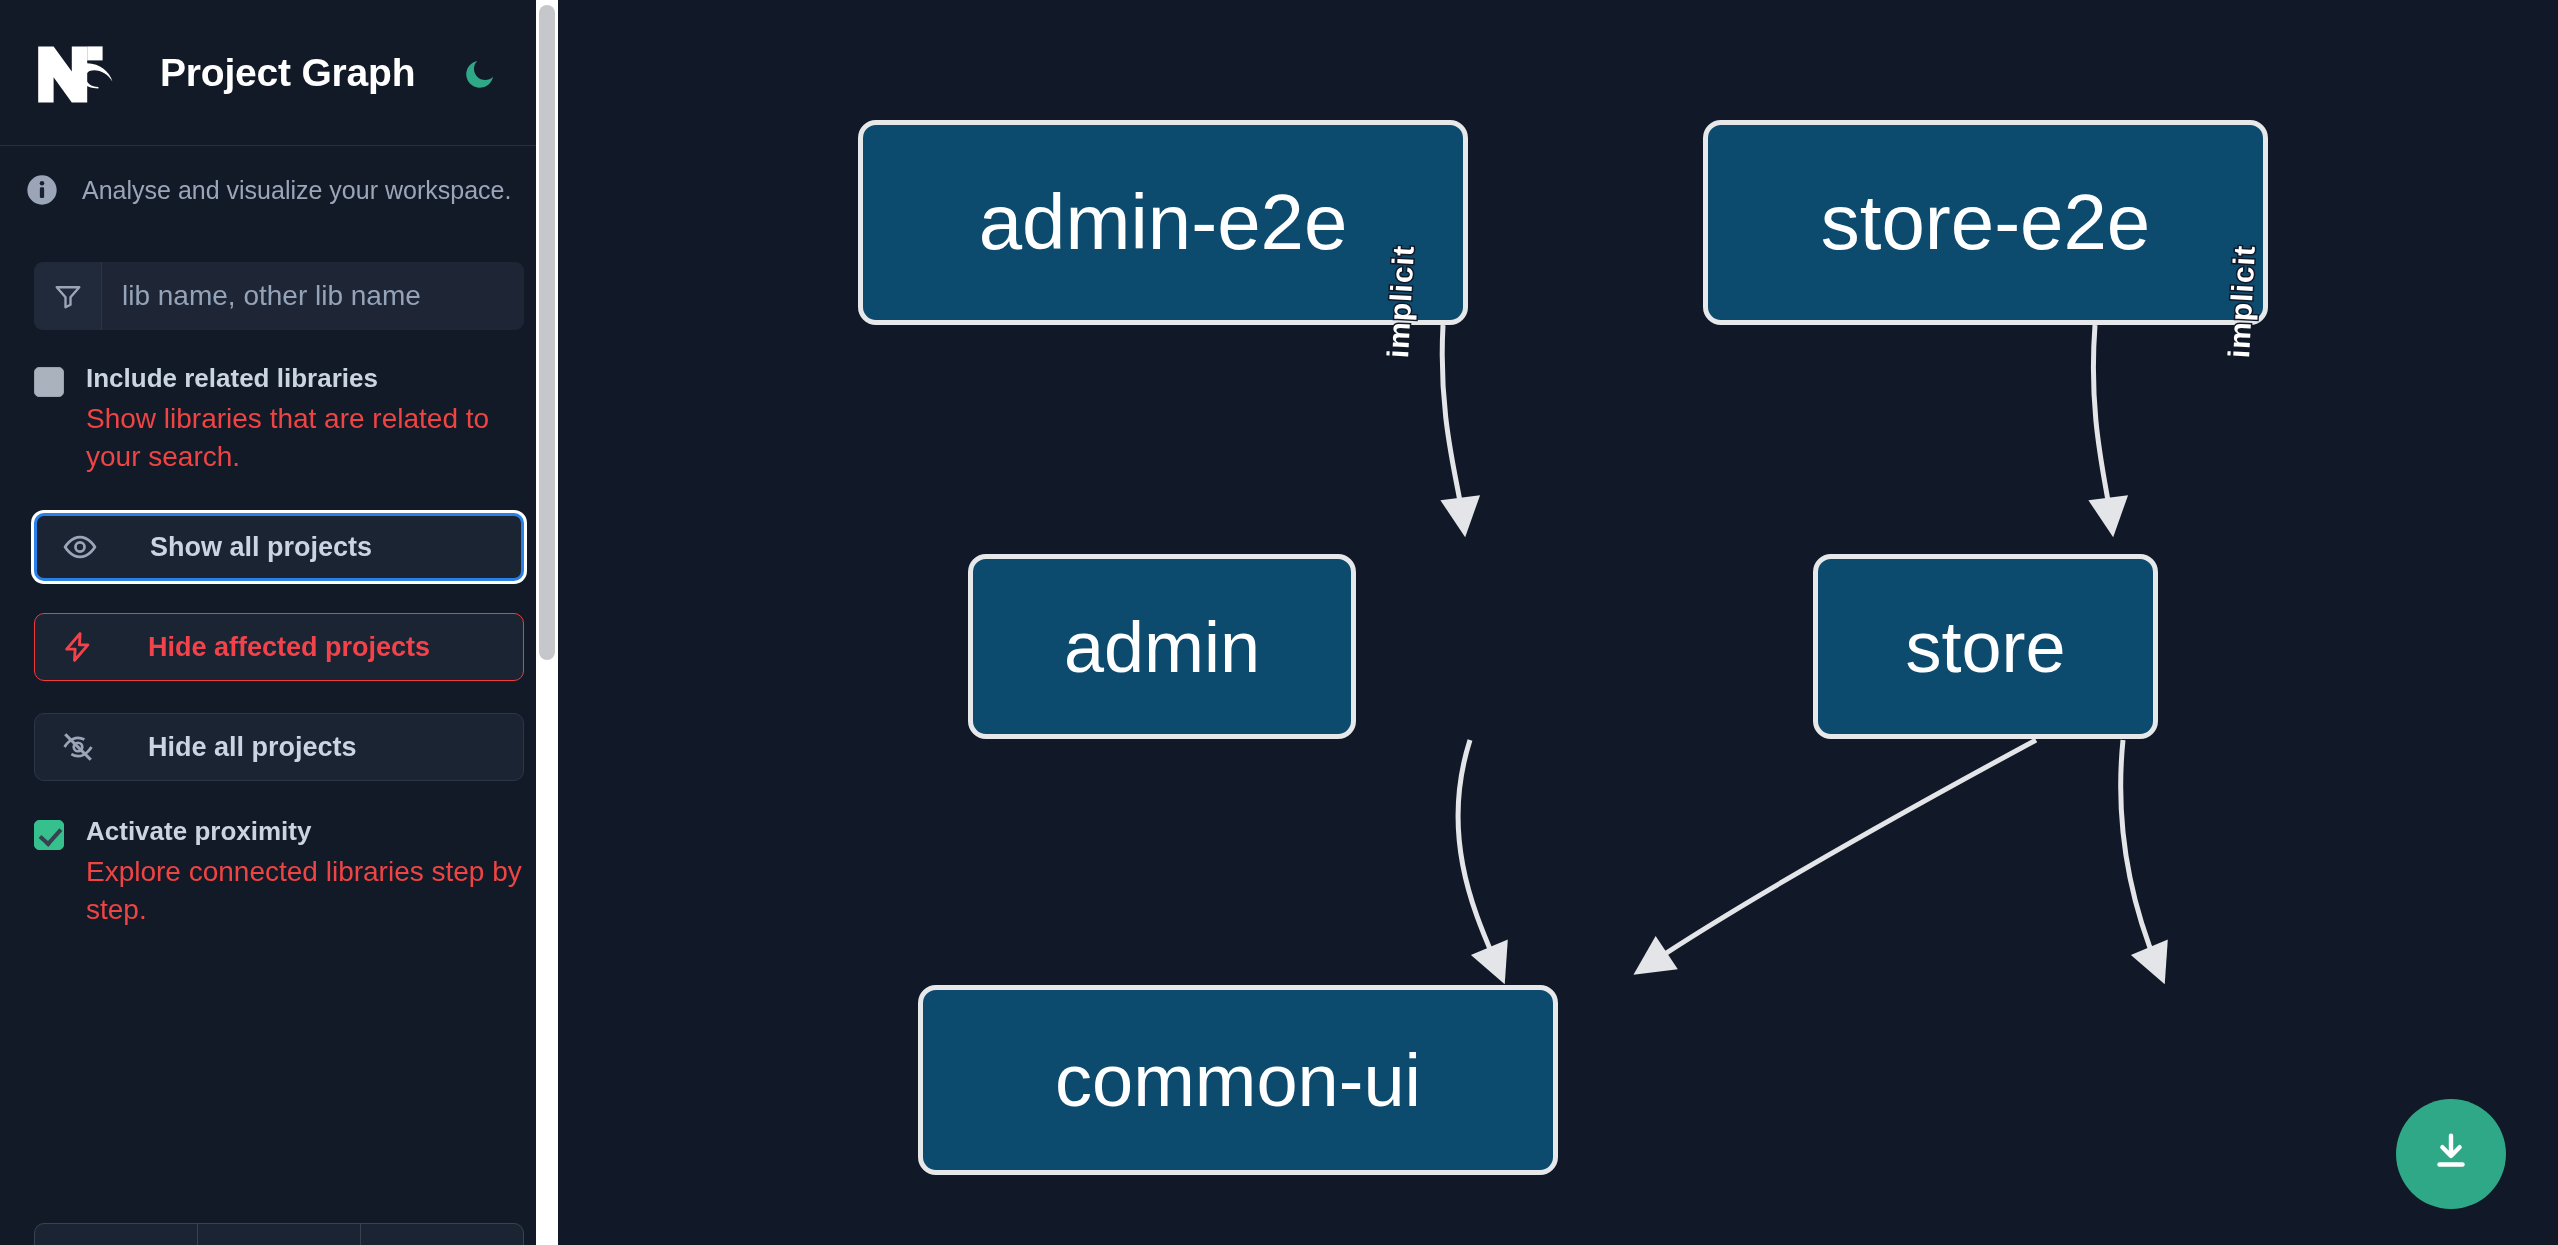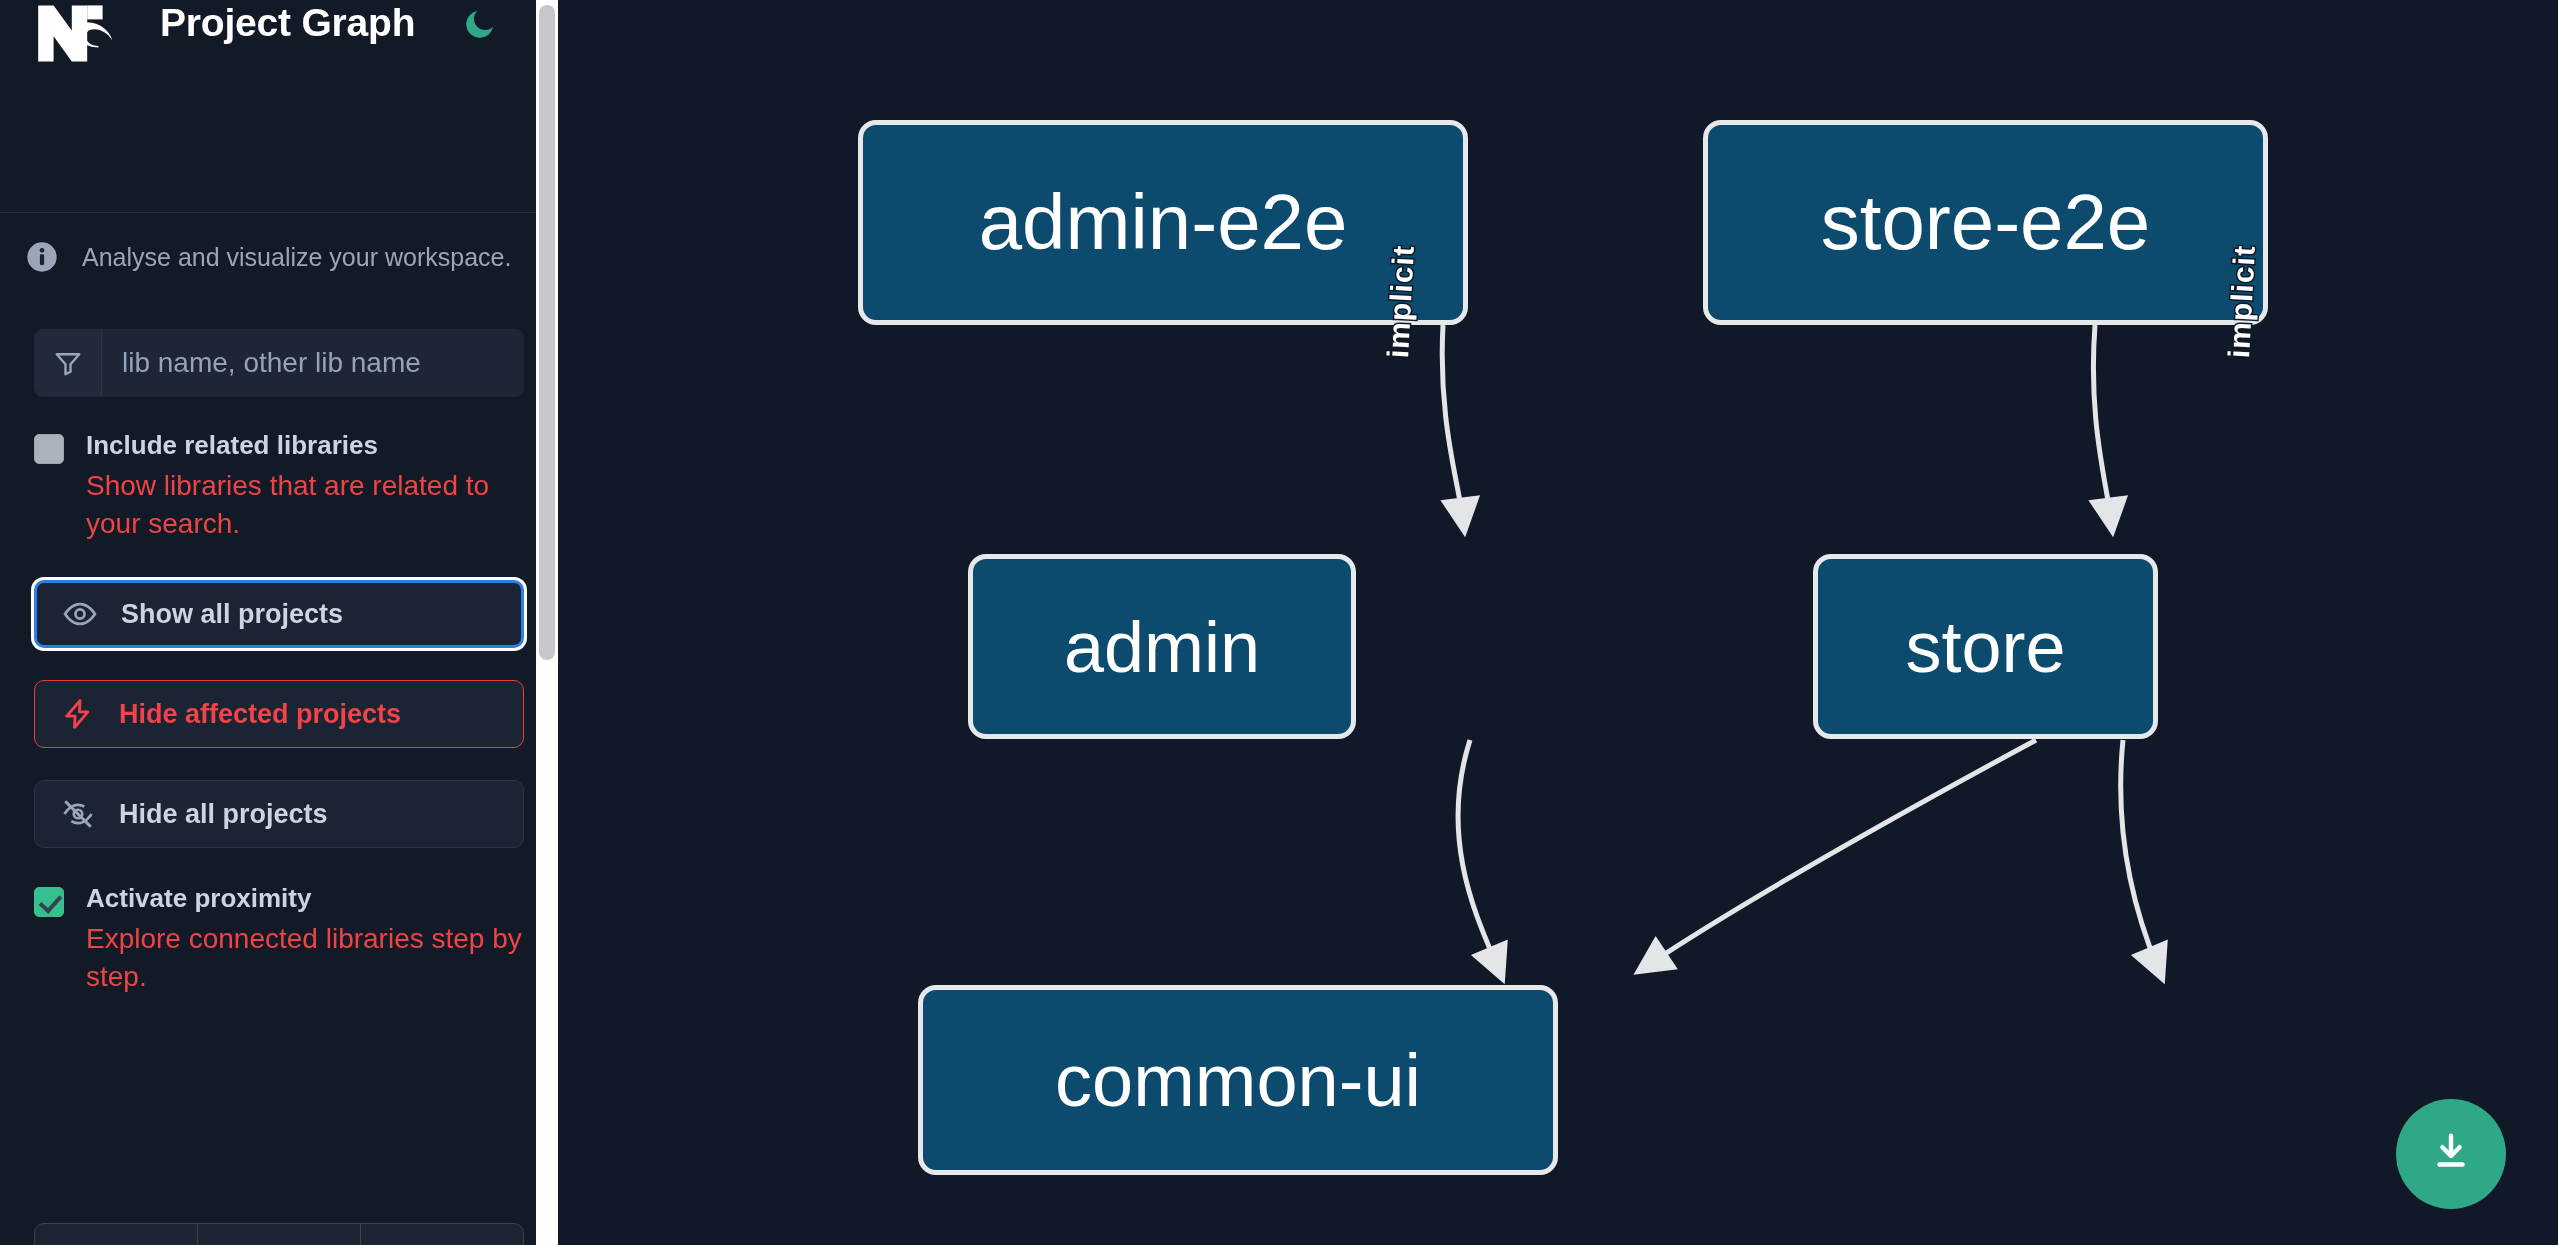--- a/index.html
+++ b/index.html
@@ -13,23 +13,23 @@
 
   
   .sidebar {
     position: relative;
     width: 558px; height: 1245px;
     background: #131a27;
     flex: 0 0 558px;
     overflow: hidden;
   }
   .sb-header {
-    height: 213px;
-    display: flex; align-items: flex-start;
-    padding: 1px 34px;
+    height: 146px;
+    display: flex; align-items: center;
+    padding: 12px 34px;
     border-bottom: 1px solid #27303f;
   }
   .nx-logo { width: 84px; height: 62px; flex: 0 0 84px; }
   .app-title {
     font-size: 39px; font-weight: bold; color: #ffffff;
     margin-left: 42px; letter-spacing: -0.2px;
   }
   .theme-toggle {
     margin-left: 44px; width: 44px; height: 44px;
     display: flex; align-items: center; justify-content: center;
@@ -84,20 +84,21 @@
   .check-desc { font-size: 28px; color: #ef4444; line-height: 1.38; margin-top: 4px; max-width: 440px; }
 
   .btn {
     margin: 0 34px; height: 68px;
     display: flex; align-items: center;
     border-radius: 10px;
     background: #1b2433;
     border: 1px solid #2c3648;
     padding: 0 26px;
     cursor: pointer;
+    gap: 29px;
   }
   .btn + .btn { margin-top: 32px; }
   .btn-icon { width: 42px; flex: 0 0 42px; display: flex; align-items: center; }
   .btn-label { font-size: 27px; font-weight: bold; color: #cbd5e1; margin-left: 16px; }
   .btn-focus {
     border: 3px solid #2a7fe8;
     box-shadow: 0 0 0 3px #ffffff;
   }
   .btn-danger { border: 1px solid #ef3b3b; }
   .btn-danger .btn-label { color: #f4424a; }

